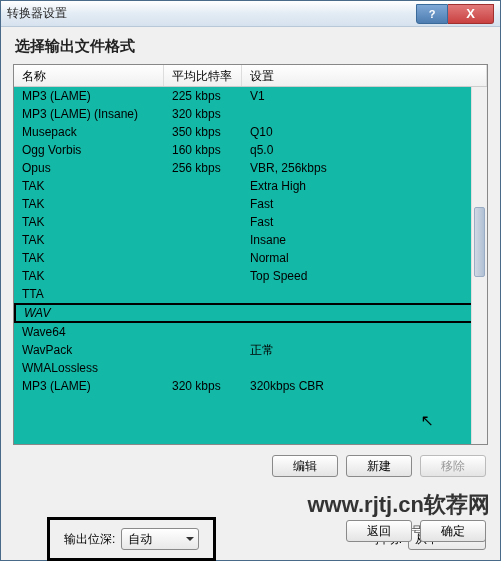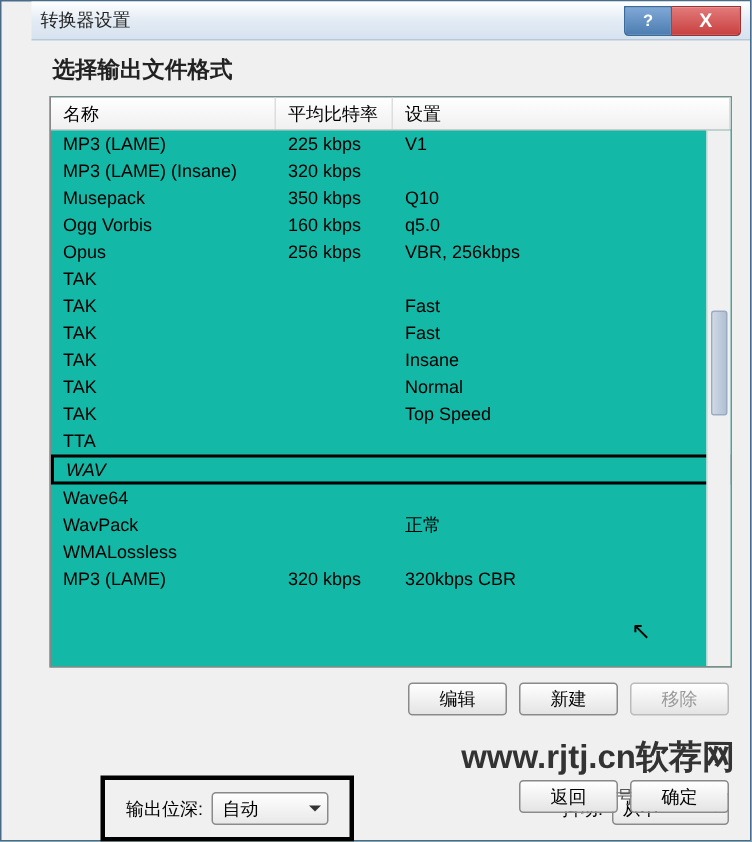--- a/index.html
+++ b/index.html
@@ -1,17 +1,17 @@
 <!DOCTYPE html>
 <html><head>
 <meta charset="utf-8">
 <style>
   * { box-sizing: border-box; }
   html, body { margin: 0; padding: 0; font-family: "Microsoft YaHei", Tahoma, sans-serif; font-size: 12px; background: #a0a0a0; }
-  .window { width: 501px; height: 561px; margin: 0; background: #f0f0f0; border: 1px solid #4a6a8a; position: relative; padding-left: 20px; }
+  .window { width: 501px; height: 561px; margin: 0; background: #f0f0f0; border: 1px solid #4a6a8a; position: relative; }
   .titlebar { height: 26px; background: linear-gradient(to bottom, #ffffff, #e3ecf4 50%, #d6e2ef); display: flex; align-items: center; padding: 0 6px; border-bottom: 1px solid #b8c8d8; }
   .titlebar-text { flex: 1; font-size: 12px; color: #222; }
   .titlebtns { display: flex; gap: 0; }
   .tbtn { width: 32px; height: 20px; display: flex; align-items: center; justify-content: center; font-size: 11px; color: #fff; }
   .tbtn.help { background: linear-gradient(to bottom,#7fa8d6,#4d7db1); border-radius: 0 0 0 3px; border: 1px solid #3a6a9a; font-weight: bold; }
   .tbtn.close { width: 46px; background: linear-gradient(to bottom,#e27979,#c94141); border-radius: 0 0 3px 0; border: 1px solid #a03030; border-left: none; font-weight: bold; font-size: 13px; }
   .heading { font-size: 15px; font-weight: bold; padding: 10px 14px 8px 14px; color: #222; border-radius: 14px; }
   .listbox { margin: 0 12px; border: 1px solid #888; background: #14b8a6; height: 381px; position: relative; }
   .listhdr { display: flex; background: linear-gradient(to bottom,#fff,#f0f0f0); border-bottom: 1px solid #ccc; height: 22px; }
   .listhdr .col { padding: 3px 8px; border-right: 1px solid #ddd; }
@@ -83,20 +83,21 @@
           <span class="c c3">q5.0</span>
         </div>
         <div class="row">
           <span class="c c1">Opus</span>
           <span class="c c2">256 kbps</span>
           <span class="c c3">VBR, 256kbps</span>
         </div>
         <div class="row">
           <span class="c c1">TAK</span>
           <span class="c c2"><n a=""></n></span>
+          <span class="c c3">Extra High</span>
         </div>
         <div class="row">
           <span class="c c1">TAK</span>
           <span class="c c2"><n a=""></n></span>
           <span class="c c3">Fast</span>
         </div>
         <div class="row">
           <span class="c c1">TAK</span>
           <span class="c c2"><n a=""></n></span>
           <span class="c c3">Fast</span>

